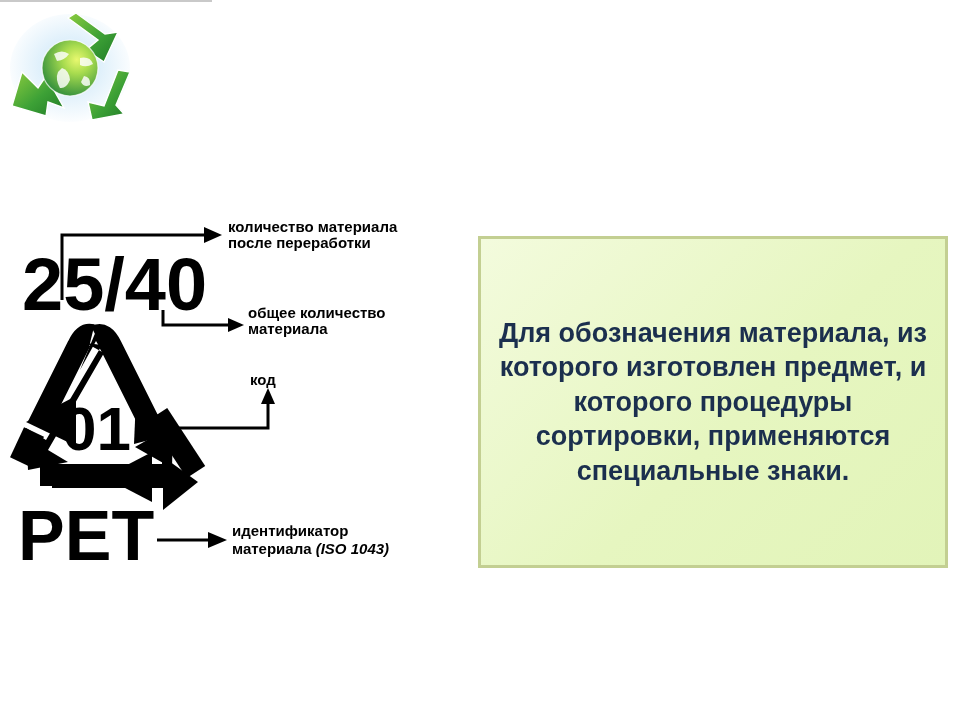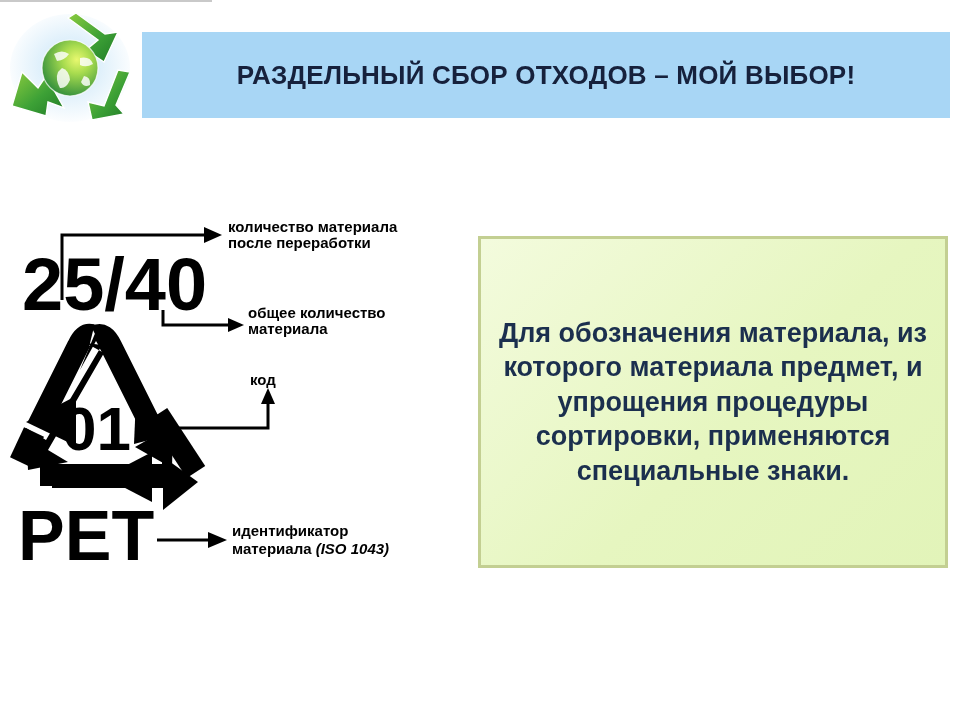--- a/index.html
+++ b/index.html
@@ -137,23 +137,20 @@
       <g fill="#ffffff" opacity="0.82">
         <path d="M48 44 q8 -5 15 0 q-4 6 -12 7 z"></path>
         <path d="M56 58 q7 2 8 12 q-4 9 -10 8 q-5 -9 -2 -16 z"></path>
         <path d="M74 48 q10 -2 13 6 q-7 4 -13 1 z"></path>
         <path d="M78 66 q7 1 6 9 q-6 3 -9 -3 z"></path>
       </g>
       <circle cx="64" cy="58" r="28" fill="none" stroke="#ffffff" stroke-width="1.2" opacity="0.7"></circle>
     </svg>
   </div>
 
-  <div class="title-banner">
-    <span class="title-text">РАЗДЕЛЬНЫЙ СБОР ОТХОДОВ – МОЙ ВЫБОР!</span>
-  </div>
 </div>
 
 <div class="diagram">
   <svg viewBox="0 0 480 400" width="480" height="400" aria-hidden="true">
 
     <g stroke="#000" stroke-width="3" fill="none">
       <path d="M62 100 L62 35 L204 35"></path>
     </g>
     <polygon points="204,27 222,35 204,43" fill="#000"></polygon>
 
@@ -213,14 +210,14 @@
 
       <text x="250" y="185" font-size="15">код</text>
 
       <text x="232" y="336" font-size="15">идентификатор</text>
       <text x="232" y="354" font-size="15">материала <tspan font-style="italic">(ISO 1043)</tspan></text>
     </g>
   </svg>
 </div>
 
 <div class="info-panel">
-  <div class="info-text">Для обозначения материала, из которого материала предмет, и упрощения процедуры сортировки, применяются специальные знаки.</div>
+  <div class="info-text">Для обозначения материала, из которого изготовлен предмет, и которого процедуры сортировки, применяются специальные знаки.</div>
 </div>
 
 </body></html>

